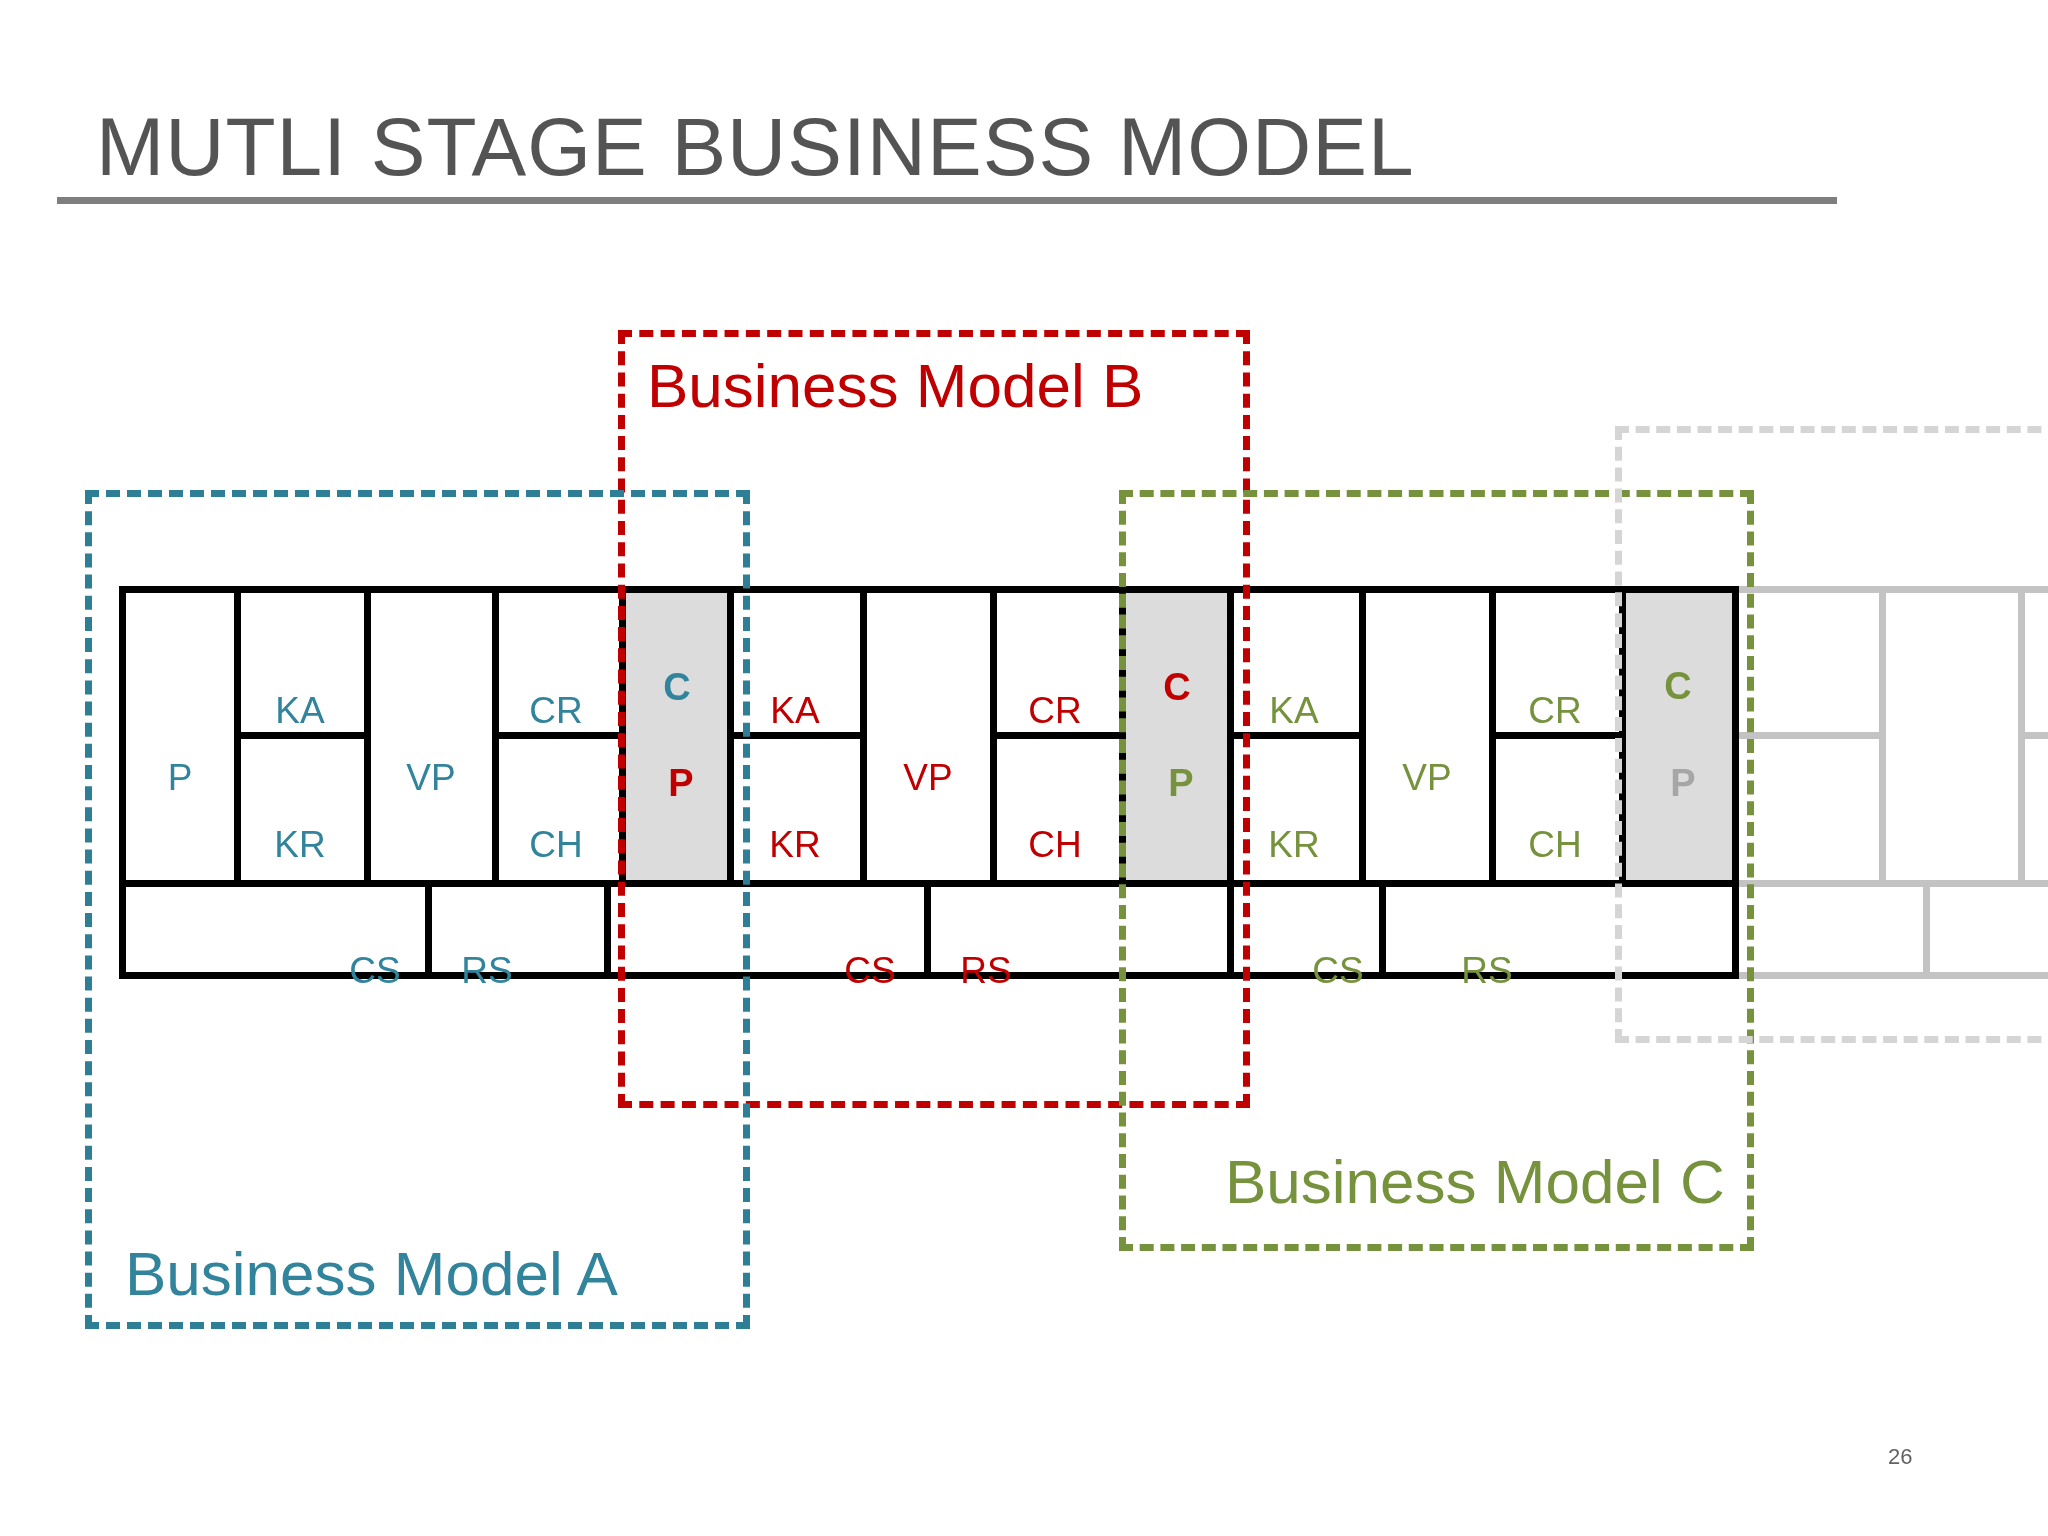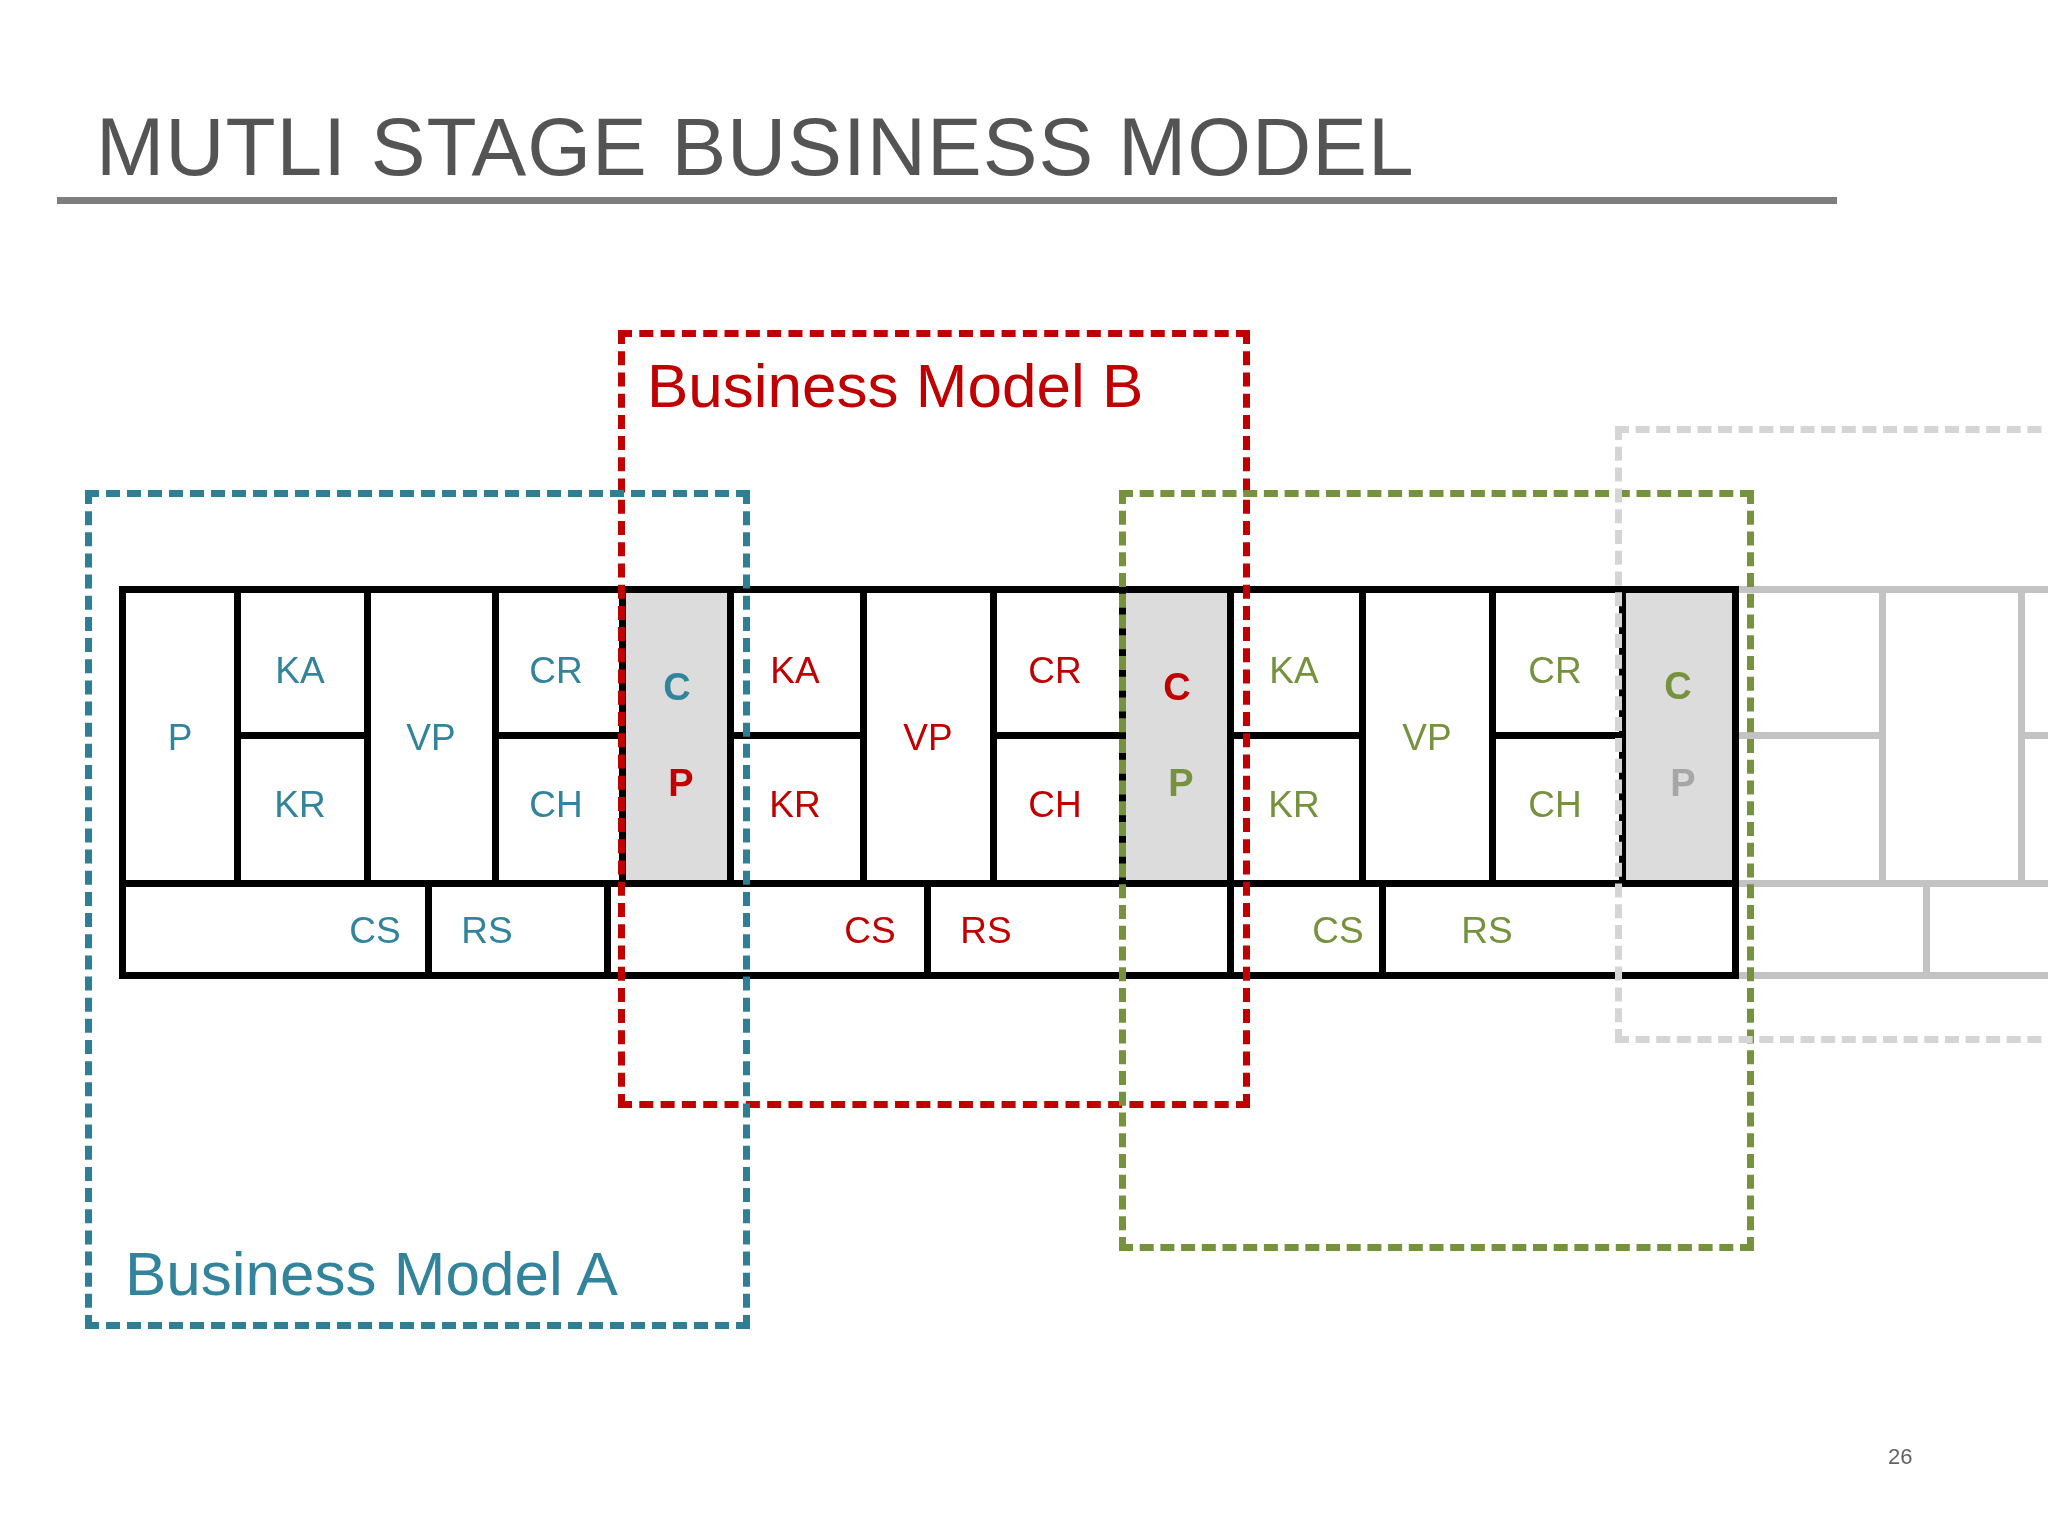--- a/index.html
+++ b/index.html
@@ -26,20 +26,21 @@
   
   .dashed-rect { position:absolute; border:7px dashed; background:transparent; }
   .rect-a { left:85px;   top:490px; width:651px; height:825px; border-color:#2e7f96; }
   .rect-b { left:618px;  top:330px; width:618px; height:764px; border-color:#c00000; }
   .rect-c { left:1119px; top:490px; width:621px; height:747px; border-color:#76923c; }
   .rect-d { left:1615px; top:426px; width:433px; height:603px; border-color:#d5d5d5; }
 
   .cell-label {
     position:absolute; transform:translate(-50%,-50%); font-size:37px; line-height:1;
     white-space:nowrap;
+    margin-top:40px;
   }
   .cp-letter {
     position:absolute; transform:translate(-50%,-50%); font-size:38px; font-weight:bold; line-height:1;
   }
   .model-label { position:absolute; font-size:62px; line-height:1.1; white-space:nowrap; }
   .label-a { left:125px;  top:1240px; color:#31849b; }
   .label-b { left:647px;  top:352px;  color:#c00000; }
   .label-c { left:1225px; top:1148px; color:#76923c; }
 
   .c-teal  { color:#31849b; }
@@ -132,16 +133,17 @@
   <span class="cell-label c-green" style="left:1555px; top:670px;">CR</span>
   <span class="cell-label c-green" style="left:1555px; top:804px;">CH</span>
   <span class="cell-label c-green" style="left:1338px; top:930px;">CS</span>
   <span class="cell-label c-green" style="left:1487px; top:930px;">RS</span>
 
   <span class="cp-letter c-green" style="left:1678px; top:686px;">C</span>
   <span class="cp-letter c-gray" style="left:1683px; top:783px;">P</span>
 
   <div class="model-label label-b">Business Model B</div>
   <div class="model-label label-a">Business Model A</div>
+  <div class="model-label label-c">Business Model C</div>
 
   <div class="page-number">26</div>
 
 </div>
 
 </body></html>

